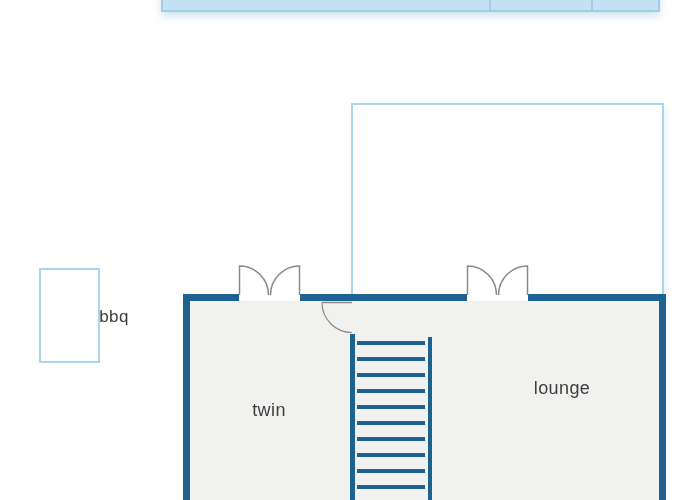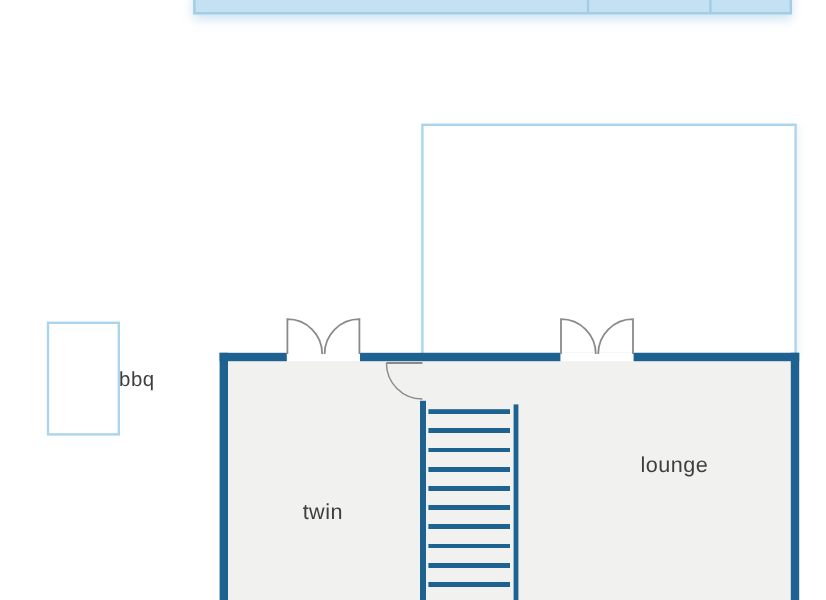--- a/index.html
+++ b/index.html
@@ -62,21 +62,21 @@
     background:repeating-linear-gradient(to bottom,
       var(--wall) 0px,var(--wall) 4px,transparent 4px,transparent 16px);
   }
   
   .room-label{
     position:absolute;transform:translate(-50%,-50%);
     font-size:18px;letter-spacing:.4px;white-space:nowrap;color:var(--text);
   }
   .lbl-terrace{left:507px;top:194px;}
   .lbl-bbq{left:70px;top:317px;font-size:17px;margin-left:44px;}
-  .lbl-twin{left:269px;top:427px;}
+  .lbl-twin{left:269px;top:410px;}
   .lbl-lounge{left:548px;top:388px;margin-left:14px;}
   svg{display:block;}
 </style>
 </head>
 <body>
 
 <div class="canvas">
 
   <div class="abs pool">
     <div class="pool-divider d1"></div>

